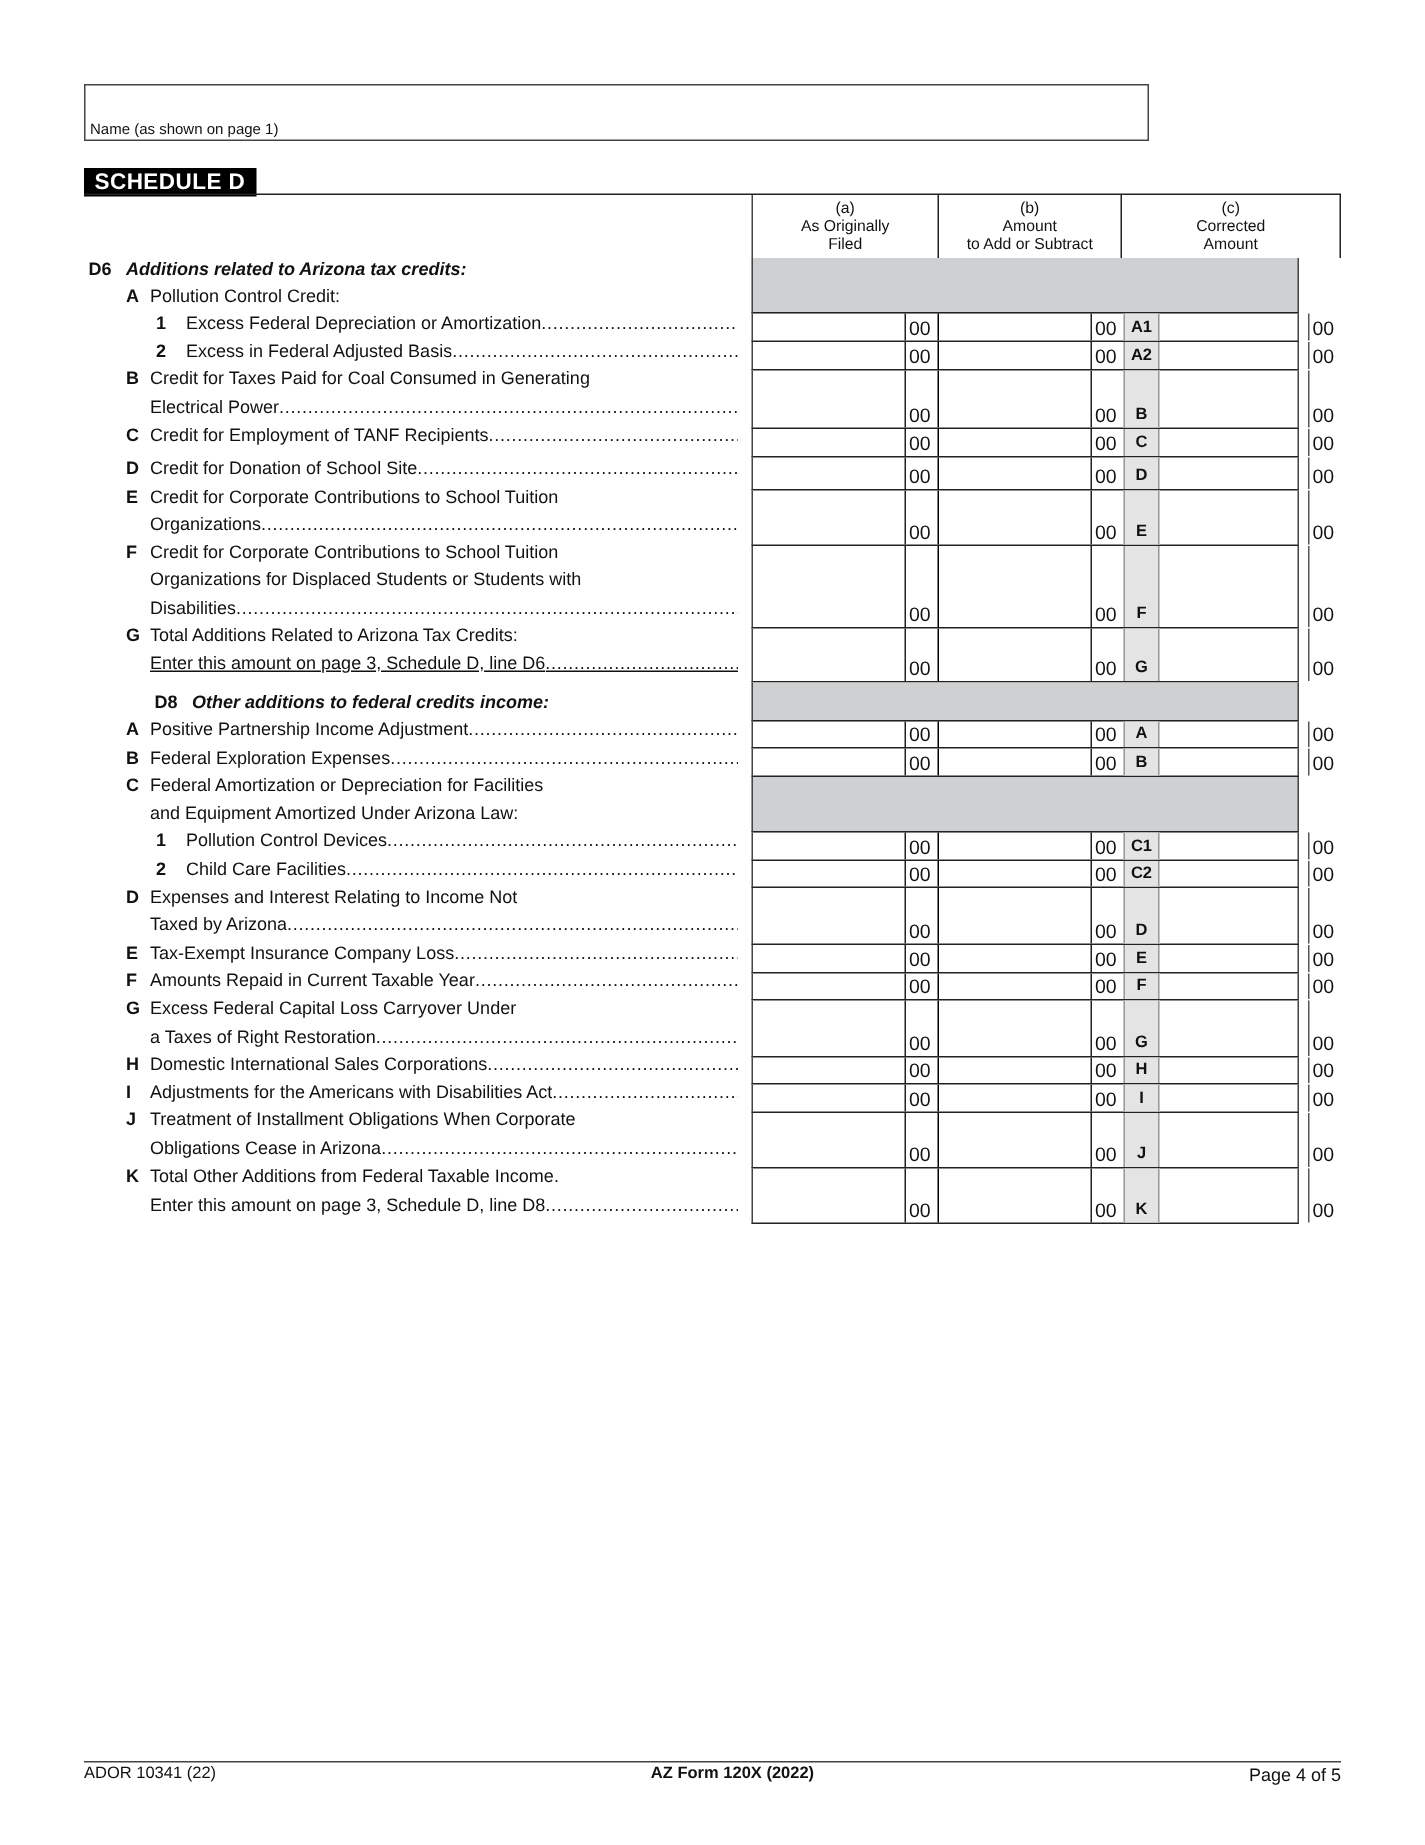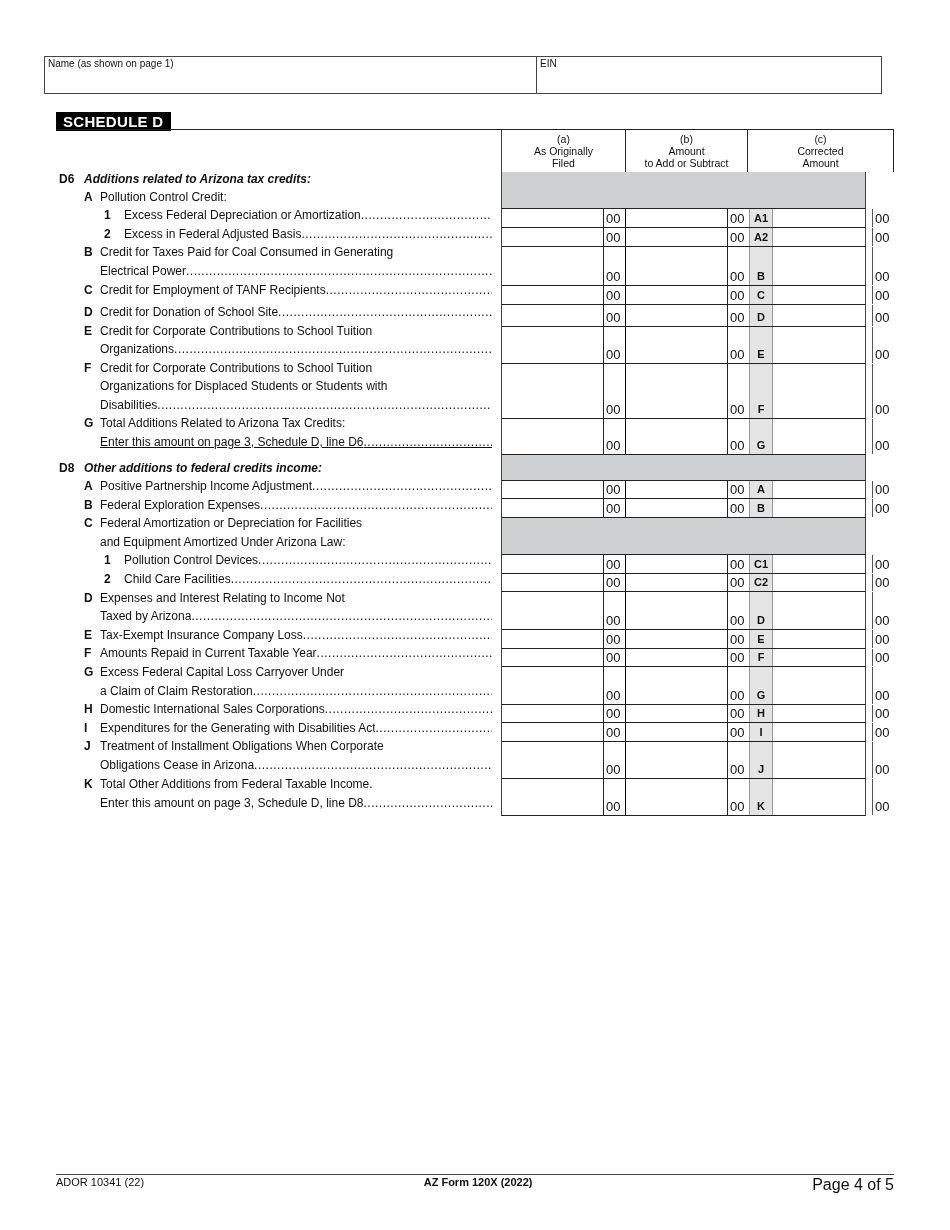--- a/index.html
+++ b/index.html
@@ -1,19 +1,19 @@
 <!DOCTYPE html>
 <html><head>
 <meta charset="utf-8">
 <style>
   * { box-sizing: border-box; margin: 0; padding: 0; }
   html, body { width: 950px; height: 1230px; background: #fff; }
   body { position: relative; font-family: "Liberation Sans", sans-serif; color: #111; overflow: hidden; }
 
-  .hdr-box { position: absolute; left: 44px; top: 56px; width: 838px; height: 38px; border: 1px solid #444; display: flex; }
+  .hdr-box { position: absolute; left: 56px; top: 56px; width: 710px; height: 38px; border: 1px solid #444; display: flex; align-items: flex-end; }
   .hdr-cell { position: relative; border-right: 1px solid #444; font-size: 10px; padding: 1px 3px; }
   .hdr-cell:last-child { border-right: none; }
   .hdr-name { width: 492px; }
   .hdr-ein { width: 199px; }
   .hdr-page { flex: 1; }
   .page-of { position: absolute; right: 6px; bottom: 2px; font-size: 13px; display: flex; align-items: flex-end; gap: 2px; }
   .blank { display: inline-block; width: 32px; height: 10px; border-bottom: 1px solid #333; border-left: 1px solid #333; border-right: 1px solid #333; border-top: none; height: 4px; margin-bottom: 2px; }
 
   .sched-title { position: absolute; left: 56px; top: 112px; display: flex; align-items: flex-start; }
   .sched-badge { background: #000; color: #fff; font-weight: bold; font-size: 15px; padding: 1px 7px; letter-spacing: 0.3px; }
@@ -44,32 +44,29 @@
   .cents-b { left: 226px; width: 21px; font-size: 13px; }
   .lbl { left: 247px; width: 24px; background: #e4e4e4; border-left: 1px solid #999; border-right: 1px solid #999; font-size: 11px; font-weight: bold; }
   .cell-c { left: 271px; width: 100px; border-right: 1px solid #555; }
   .cents-c { left: 371px; width: 22px; font-size: 13px; }
   .cents-a, .cents-b, .cents-c, .lbl { display: flex; align-items: flex-end; padding-left: 2px; line-height: 16px; }
   .lbl { justify-content: center; padding-left: 0; padding-bottom: 1px; }
 
   .footer-rule { position: absolute; left: 56px; top: 1174px; width: 838px; border-top: 1px solid #444; }
   .footer { position: absolute; left: 56px; top: 1176px; width: 838px; display: flex; justify-content: space-between; font-size: 11px; }
   .footer .mid { font-weight: bold; }
-  .footer .right { font-size: 16px; }
+  .footer .right { font-size: 12px; }
 </style>
 </head>
 <body>
 
 <div class="hdr-box">
   <div class="hdr-cell hdr-name">
     <span>Name (as shown on page 1)</span>
   </div>
-  <div class="hdr-cell hdr-ein">
-    <span>EIN</span>
-  </div>
 </div>
 
 <div class="sched-title">
   <span class="sched-badge">SCHEDULE D</span>
 </div>
 <div class="sched-rule"></div>
 
 <div class="col-head a">
   <div>(a)</div>
   <div>As Originally</div>
@@ -164,21 +161,21 @@
       <span style="width:28px;display:inline-block"></span>
       <span class="letter">G</span>
       <span class="txt">Total Additions Related to Arizona Tax Credits:</span>
     </div>
     <div class="line" style="top: 433px; text-decoration: underline;">
       <span style="width:28px;display:inline-block"></span>
       <span style="width:16px;display:inline-block"></span>
       <span class="txt">Enter this amount on page 3, Schedule D, line D6 </span>
       <span class="dots"></span>
     </div>
-    <div class="line" style="top: 459px;">
+    <div class="line" style="top: 459px; margin-left: 44px;">
       <span class="lnum">D8</span>
       <span class="head">Other additions to federal credits income:</span>
     </div>
     <div class="line" style="top: 477px;">
       <span style="width:28px;display:inline-block"></span>
       <span class="letter">A</span>
       <span class="txt">Positive Partnership Income Adjustment</span>
       <span class="dots"></span>
     </div>
     <div class="line" style="top: 496px;">
@@ -235,33 +232,33 @@
       <span class="dots"></span>
     </div>
     <div class="line" style="top: 663px;">
       <span style="width:28px;display:inline-block"></span>
       <span class="letter">G</span>
       <span class="txt">Excess Federal Capital Loss Carryover Under</span>
     </div>
     <div class="line" style="top: 682px;">
       <span style="width:28px;display:inline-block"></span>
       <span style="width:16px;display:inline-block"></span>
-      <span class="txt">a Claim of Claim Restoration </span>
+      <span class="txt">a Taxes of Right Restoration </span>
       <span class="dots"></span>
     </div>
     <div class="line" style="top: 700px;">
       <span style="width:28px;display:inline-block"></span>
       <span class="letter">H</span>
       <span class="txt">Domestic International Sales Corporations </span>
       <span class="dots"></span>
     </div>
     <div class="line" style="top: 719px;">
       <span style="width:28px;display:inline-block"></span>
       <span class="letter">I</span>
-      <span class="txt">Expenditures for the Generating with Disabilities Act</span>
+      <span class="txt">Adjustments for the Americans with Disabilities Act</span>
       <span class="dots"></span>
     </div>
     <div class="line" style="top: 737px;">
       <span style="width:28px;display:inline-block"></span>
       <span class="letter">J</span>
       <span class="txt">Treatment of Installment Obligations When Corporate</span>
     </div>
     <div class="line" style="top: 756px;">
       <span style="width:28px;display:inline-block"></span>
       <span style="width:16px;display:inline-block"></span>

